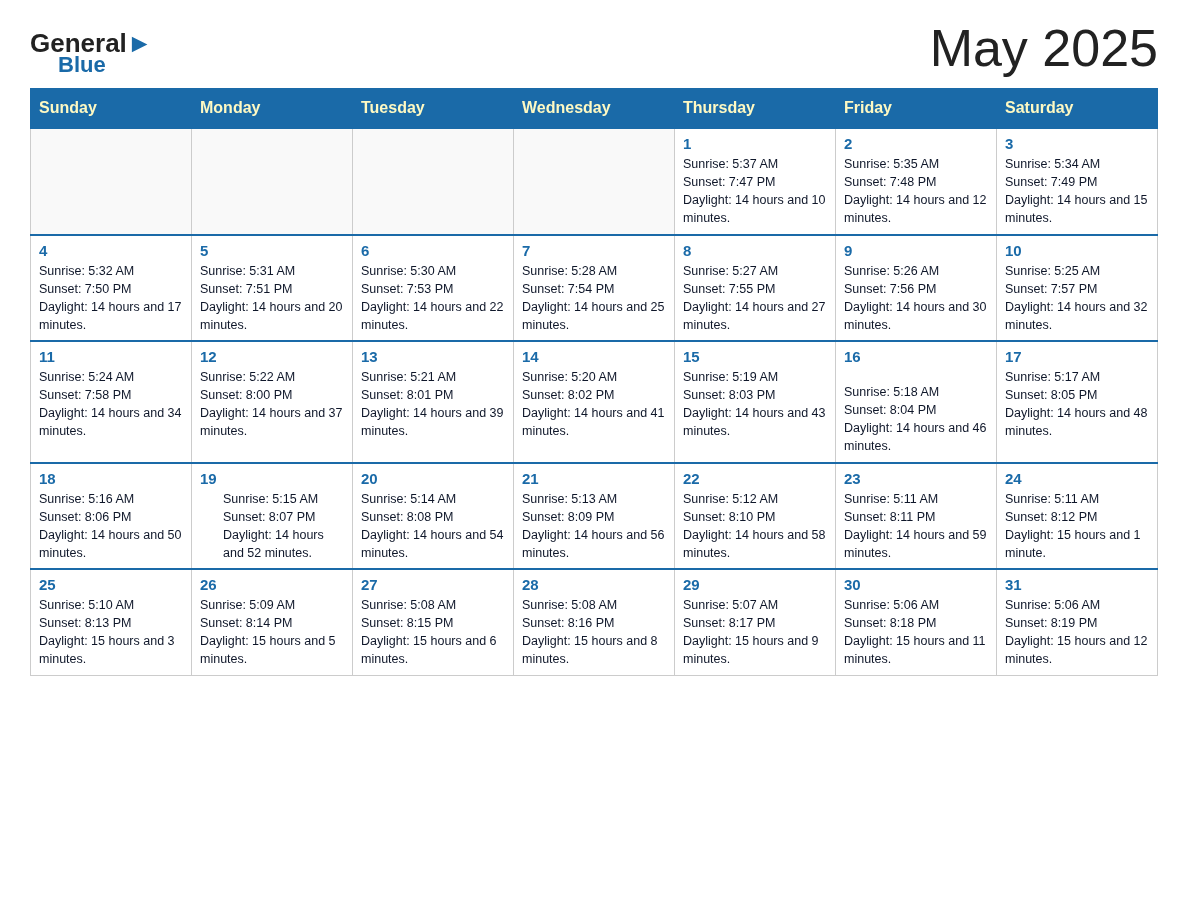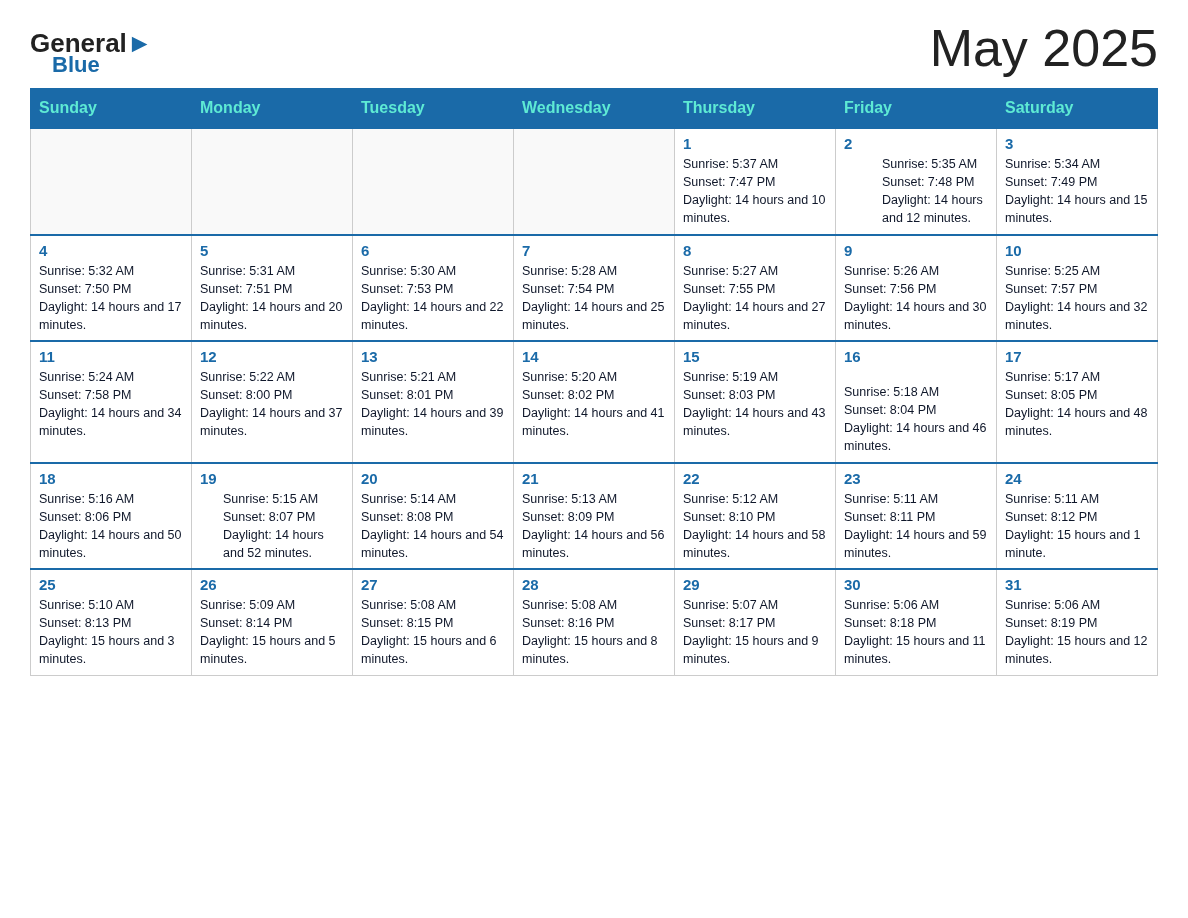--- a/index.html
+++ b/index.html
@@ -29,21 +29,21 @@
       color: #222;
       line-height: 1;
     }
     .logo-general span {
       color: #1a6aa8;
     }
     .logo-blue {
       font-size: 22px;
       font-weight: bold;
       color: #1a6aa8;
-      margin-left: 22px;
+      margin-left: 28px;
       margin-top: -4px;
     }
     .title-block {
       text-align: right;
     }
     .month-title {
       font-size: 52px;
       font-weight: normal;
       color: #222;
       line-height: 1.1;
@@ -53,21 +53,21 @@
       color: #444;
       margin-top: 4px;
     }
     .calendar {
       width: 100%;
       border-collapse: collapse;
       margin-top: 10px;
     }
     .calendar thead tr th {
       background-color: #1a6aa8;
-      color: #5eead4;
+      color: #fef9c3;
       font-size: 16px;
       font-weight: bold;
       padding: 10px 8px;
       border: 1px solid #1a6aa8;
       text-align: left;
     }
     .calendar tbody tr td {
       vertical-align: top;
       border: 1px solid #ccc;
       padding: 6px 8px;
@@ -129,21 +129,21 @@
         <td class="empty"></td>
         <td class="empty"></td>
         <td>
           <span class="day-num">1</span>
           <div class="day-info" style="white-space: pre-line;">Sunrise: 5:37 AM
 Sunset: 7:47 PM
 Daylight: 14 hours and 10 minutes.</div>
         </td>
         <td>
           <span class="day-num">2</span>
-          <div class="day-info" style="white-space: pre-line; margin-left: 38px;">Sunrise: 5:35 AM
+          <div class="day-info" style="white-space: pre-line;">Sunrise: 5:35 AM
 Sunset: 7:48 PM
 Daylight: 14 hours and 12 minutes.</div>
         </td>
         <td>
           <span class="day-num">3</span>
           <div class="day-info" style="white-space: pre-line;">Sunrise: 5:34 AM
 Sunset: 7:49 PM
 Daylight: 14 hours and 15 minutes.</div>
         </td>
       </tr>

